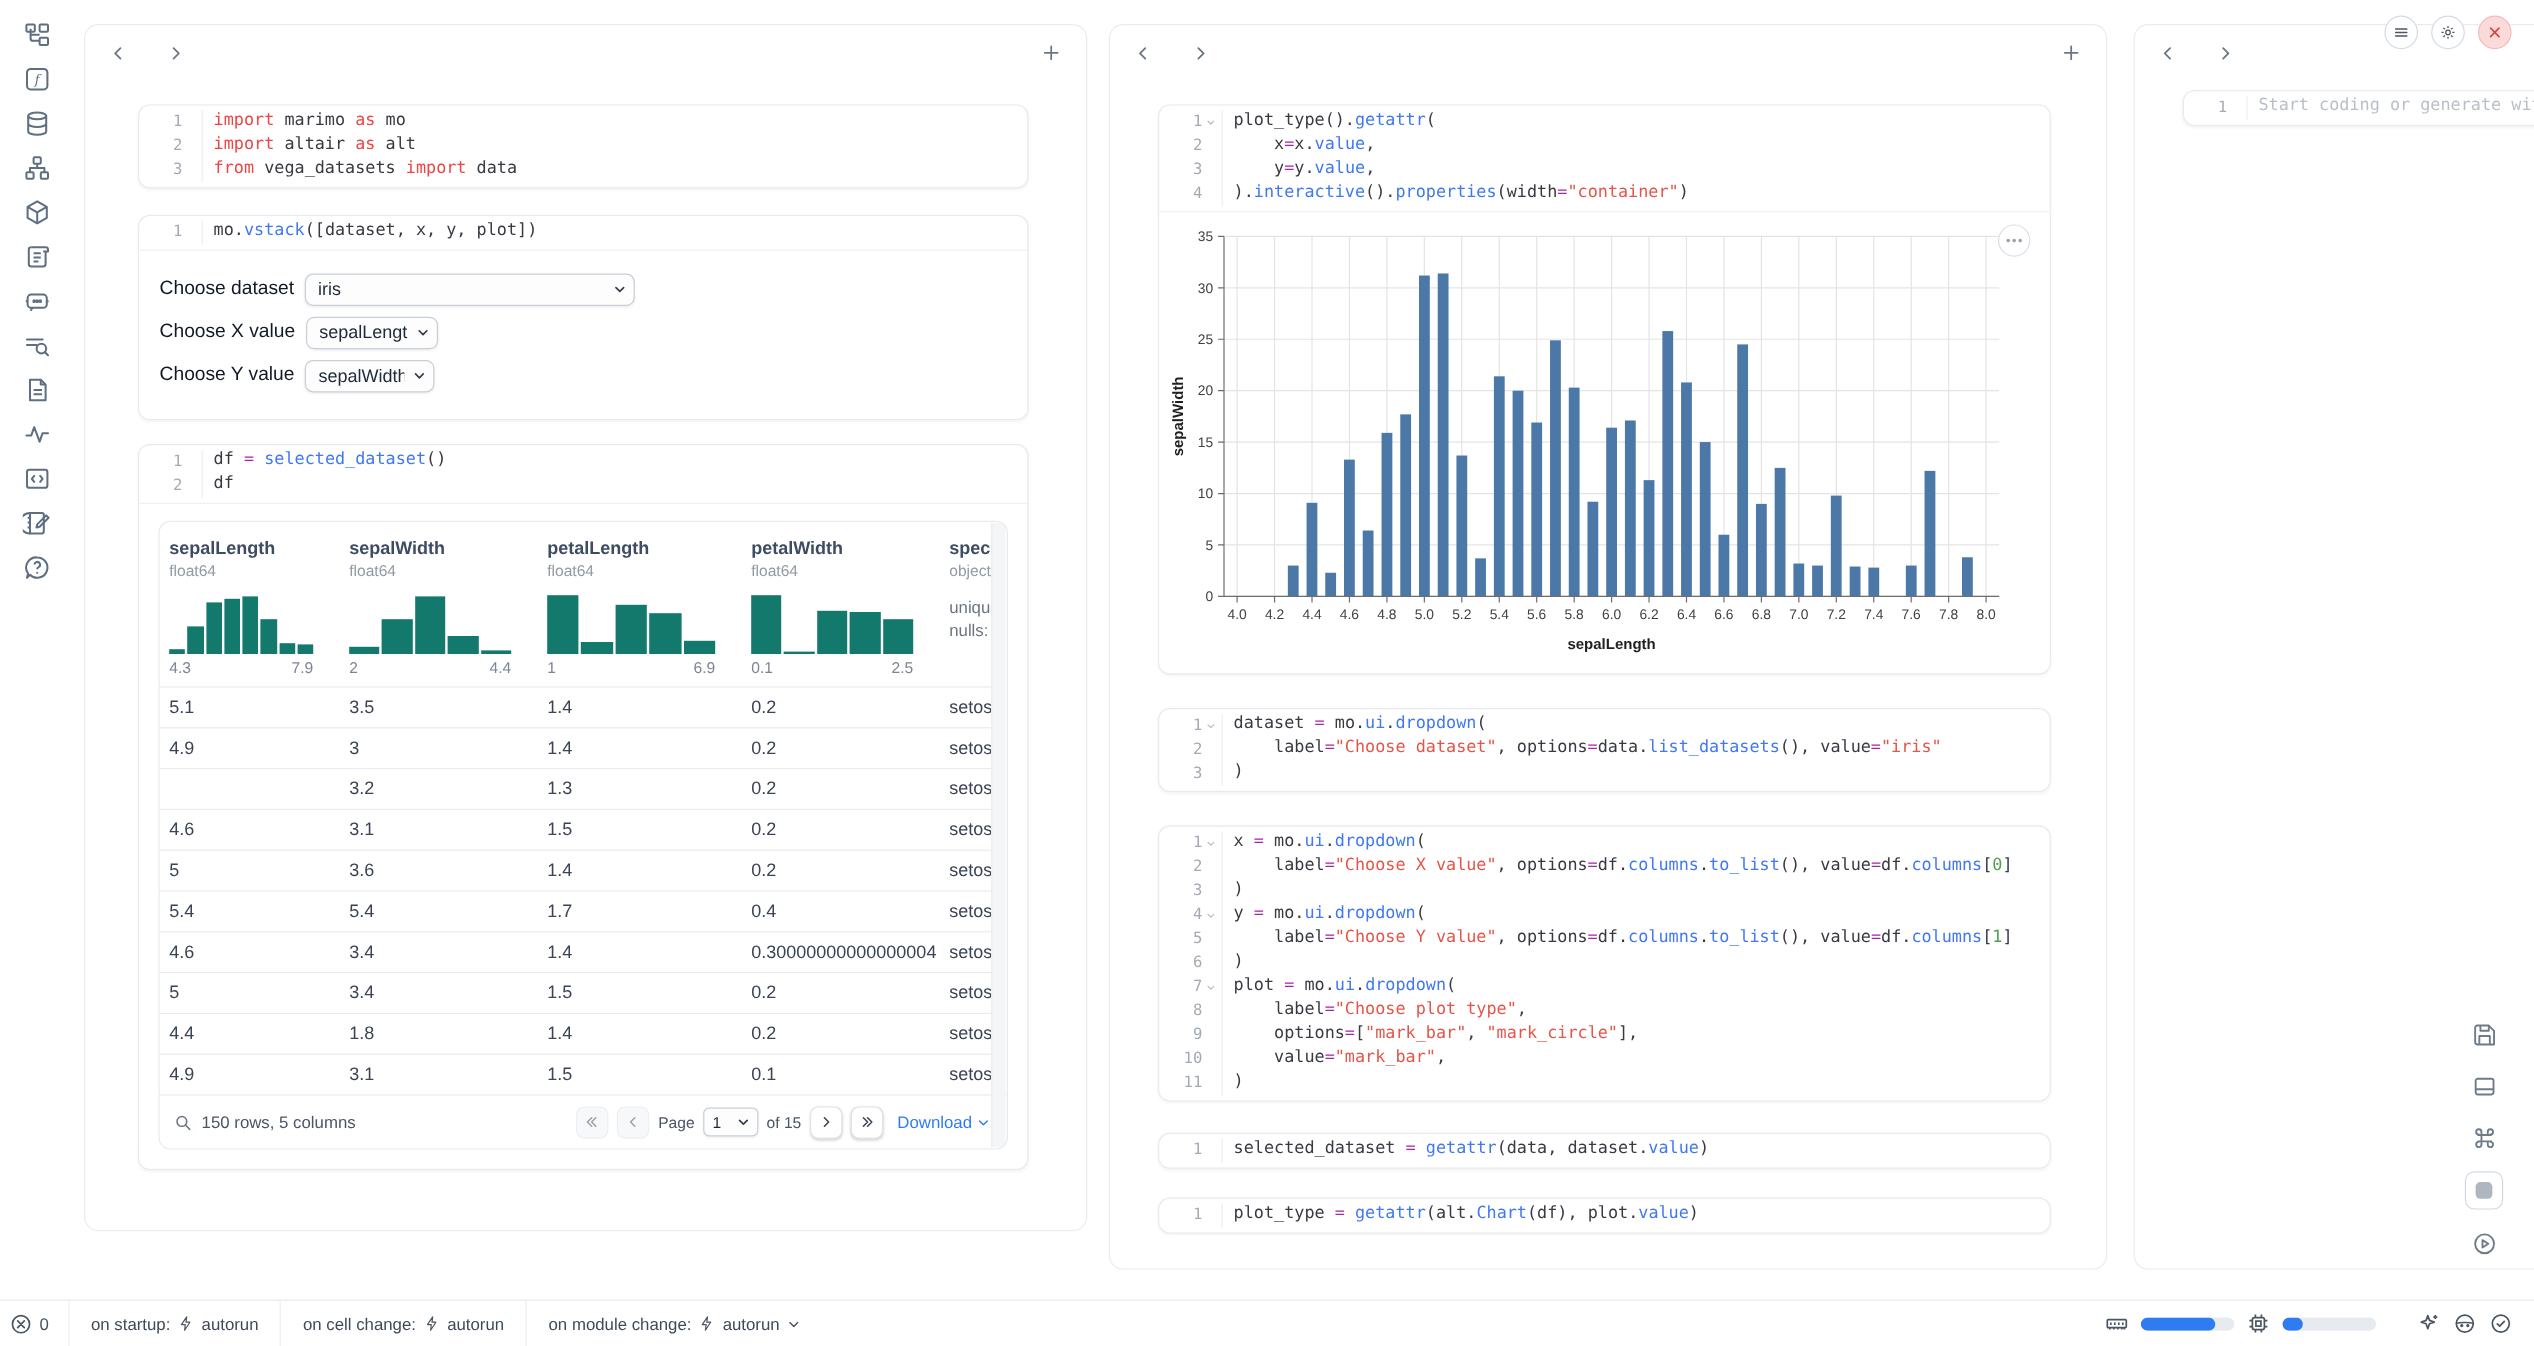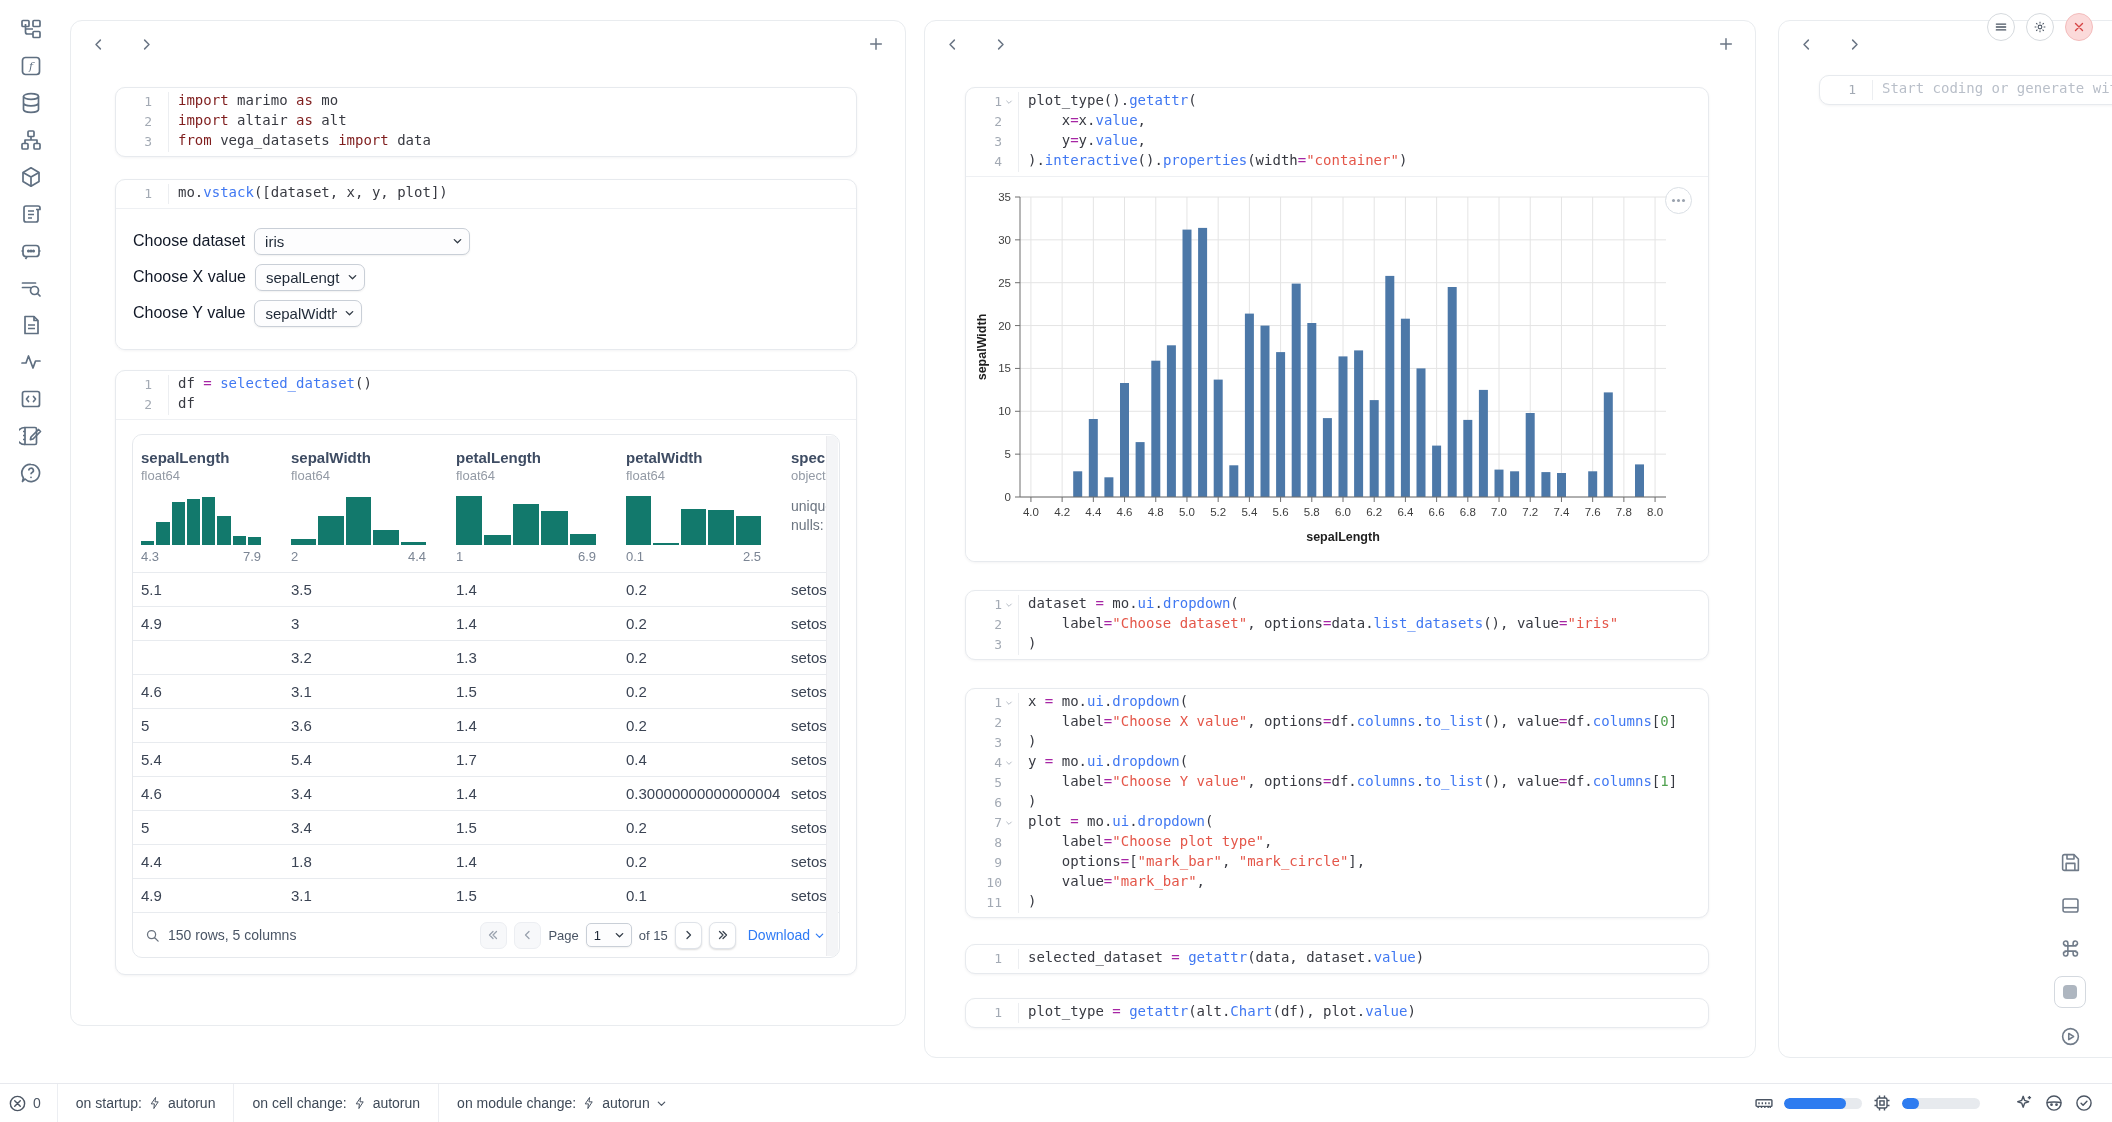--- a/index.html
+++ b/index.html
@@ -26,21 +26,21 @@
   #col-right .cells{left:40px;width:320px;}
 
   
   .cell{background:#fff;border:1px solid #e7eaee;border-radius:10px;box-shadow:0 1px 3px rgba(15,23,42,.05);overflow:hidden;}
   .code{padding:4px 0;}
   .cl{display:flex;line-height:20px;white-space:pre;}
   .ln{width:36px;text-align:right;color:#a3aab4;font:13px "DejaVu Sans Mono", monospace;line-height:20px;flex:none;}
   .fd{width:14px;flex:none;display:flex;align-items:center;justify-content:center;color:#b3bac3;}
   .fd svg{width:8px;height:8px;}
   .lt{font:14px "DejaVu Sans Mono", monospace;border-left:1px solid #eceef1;padding-left:9px;margin-left:2px;}
-  .tok-k{color:#7f1d1d}.tok-o{color:#a626a4}.tok-f{color:#4078f2}.tok-s{color:#e45649}.tok-n{color:#50a14f}.tok-p{color:#383a42}
+  .tok-k{color:#ef4444}.tok-o{color:#a626a4}.tok-f{color:#4078f2}.tok-s{color:#e45649}.tok-n{color:#50a14f}.tok-p{color:#383a42}
   .tok-ph{color:#b9bfc9}.tok-phu{color:#b9bfc9;}
   .out{border-top:1px solid #eef0f3;background:#fff;position:relative;}
 
   
   .form{padding:14px 0 18px 17px;}
   .frow{height:36px;display:flex;align-items:center;}
   .flabel{font-size:16px;color:#111827;margin-right:9px;}
   .selwrap{position:relative;display:inline-block;}
   .selwrap select{appearance:none;-webkit-appearance:none;height:27px;border:1px solid #c9cfd7;border-radius:7px;background:#fdfdfe;box-shadow:0 1px 2px rgba(0,0,0,.06);font:15px "Liberation Sans", sans-serif;color:#1f2937;padding:0 24px 0 10px;}
   .selchev{position:absolute;right:7px;top:50%;transform:translateY(-50%);color:#333c47;pointer-events:none;display:flex;}
@@ -232,21 +232,21 @@
             <div class="cl"><span class="ln">3</span><span class="fd"></span><span class="lt"><span class="tok-k">from</span><span class="tok-p"> vega_datasets </span><span class="tok-k">import</span><span class="tok-p"> data</span></span></div>
           </div>
       </div>
       <div class="cell" style="margin-top:22px;">
         <div class="code">
             <div class="cl"><span class="ln">1</span><span class="fd"></span><span class="lt"><span class="tok-p">mo.</span><span class="tok-f">vstack</span><span class="tok-p">([dataset, x, y, plot])</span></span></div>
           </div>
         <div class="out form" id="form-out">
             <div class="frow">
               <span class="flabel">Choose dataset</span>
-              <span class="selwrap"><select style="width: 216px;"><option>iris</option></select><span class="selchev">
+              <span class="selwrap"><select style="width: 275px;"><option>iris</option></select><span class="selchev">
                   <svg viewBox="0 0 24 24" fill="none" stroke="currentColor" stroke-width="3" stroke-linecap="round" stroke-linejoin="round">
                     <path d="M5 9l7 7 7-7"></path>
                   </svg>
                 </span></span>
             </div>
             <div class="frow">
               <span class="flabel">Choose X value</span>
               <span class="selwrap"><select style="width: 110px;"><option>sepalLength</option></select><span class="selchev">
                   <svg viewBox="0 0 24 24" fill="none" stroke="currentColor" stroke-width="3" stroke-linecap="round" stroke-linejoin="round">
                     <path d="M5 9l7 7 7-7"></path>

